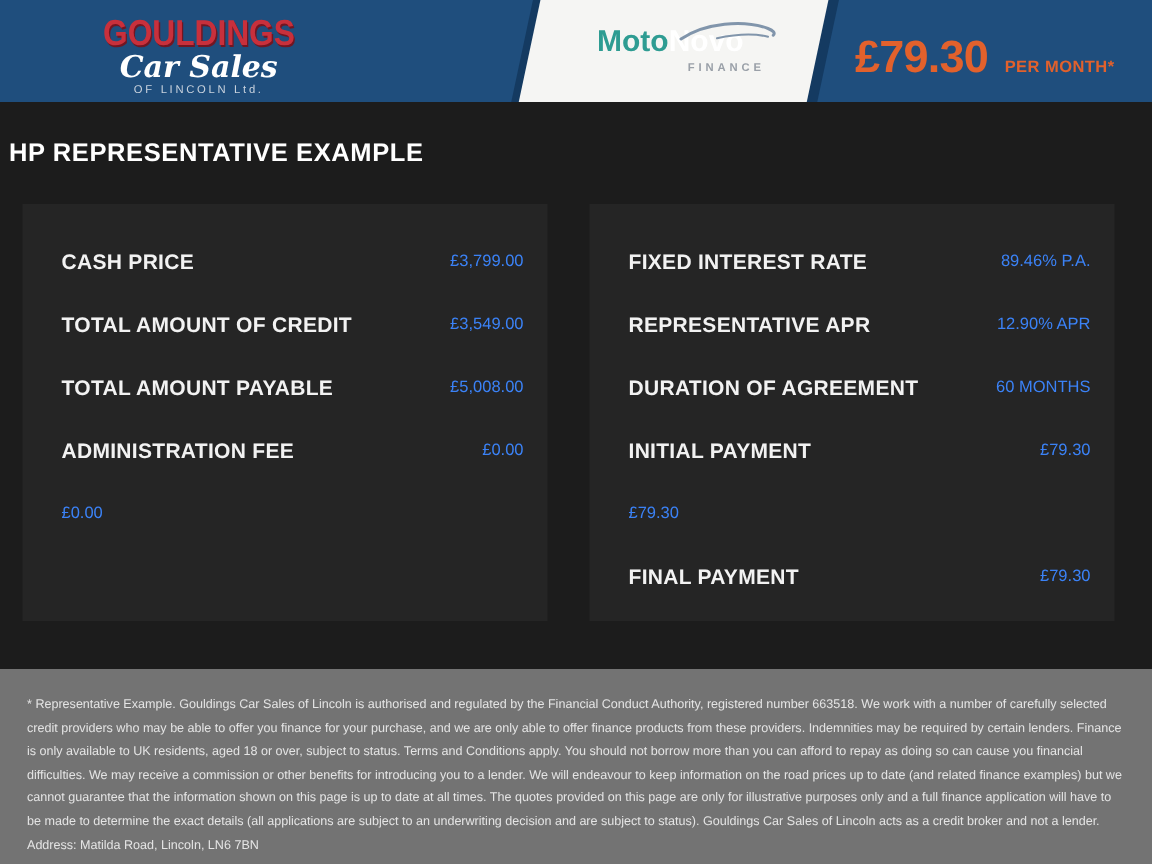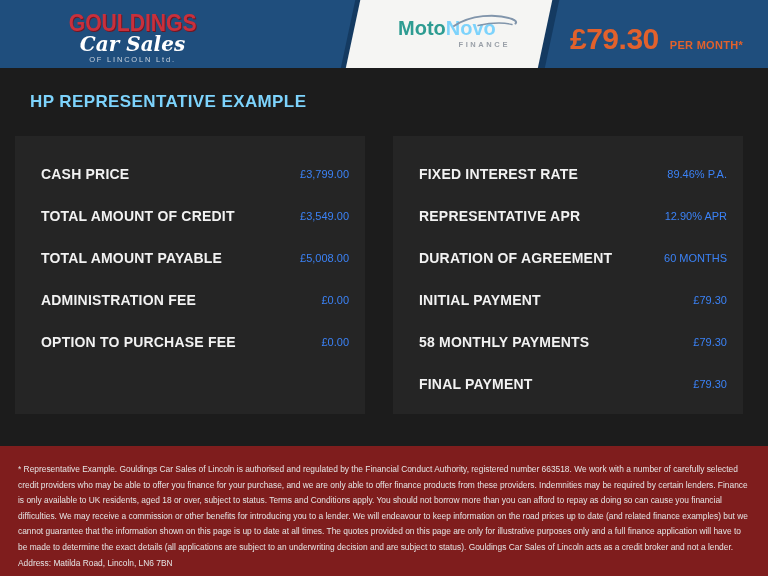--- a/index.html
+++ b/index.html
@@ -33,46 +33,46 @@
     font-family:"DejaVu Serif", serif; font-style:italic; font-weight:bold;
     font-size:20px; color:#ffffff; line-height:17px; margin-top:1px;
   }
   .g-tag { font-size:7.5px; color:#c9d3de; letter-spacing:1.8px; margin-top:2px; white-space:nowrap; }
 
   
   .motonovo { position:absolute; top:17px; left:398px; width:112px; }
   .mn-swoosh { position:absolute; top:-4px; right:-8px; }
   .mn-text { font-size:20px; font-weight:bold; line-height:22px; white-space:nowrap; }
   .mn-moto { color:#2e9c92; }
-  .mn-novo { color:#7dd3fc; }
+  .mn-novo { color:#ffffff; }
   .mn-finance { font-size:7.5px; font-weight:bold; letter-spacing:2.6px; color:#9aa0a8; text-align:right; margin-top:1px; }
 
   
   .price { position:absolute; top:0; left:570px; height:78px; display:flex; align-items:center; }
   .price-amount { font-size:30px; font-weight:bold; color:#e2612c; letter-spacing:-0.5px; }
   .price-per { font-size:11px; font-weight:bold; color:#e2612c; margin-left:11px; margin-top:12px; letter-spacing:0.3px; white-space:nowrap; }
 
   
   .title {
-    margin:24px 0 0 30px; font-size:17px; font-weight:bold; color:#7dd3fc;
+    margin:24px 0 0 6px; font-size:17px; font-weight:bold; color:#ffffff;
     letter-spacing:0.4px; line-height:20px;
   }
   .panels { display:flex; margin:24px 14px 0 15px; gap:28px; }
   .panel {
     width:350px; height:278px; background:#252525; box-sizing:border-box;
     padding:17px 16px 9px 26px;
   }
   .row { height:42px; display:flex; justify-content:space-between; align-items:center; }
   .row-label { font-size:14px; font-weight:bold; color:#f2f2f2; letter-spacing:0.2px; white-space:nowrap; }
   .row-value { font-size:11px; color:#3b82f6; white-space:nowrap; }
 
   
   .footer {
     position:absolute; left:0; right:0; top:446px; bottom:0;
-    background:#7f1d1d; box-sizing:border-box; padding:16px 18px 0 18px;
+    background:#737373; box-sizing:border-box; padding:16px 18px 0 18px;
   }
   .disclaimer { font-size:8.4px; line-height:15.6px; color:#e4e4e4; }
 </style>
 </head>
 <body>
 
 <div class="page">
 
   <div class="header">
     <div class="edge-band"></div>
@@ -116,21 +116,20 @@
       </div>
       <div class="row">
         <span class="row-label">TOTAL AMOUNT PAYABLE</span>
         <span class="row-value">£5,008.00</span>
       </div>
       <div class="row">
         <span class="row-label">ADMINISTRATION FEE</span>
         <span class="row-value">£0.00</span>
       </div>
       <div class="row">
-        <span class="row-label">OPTION TO PURCHASE FEE</span>
         <span class="row-value">£0.00</span>
       </div>
     </div>
 
     <div class="panel">
       <div class="row">
         <span class="row-label">FIXED INTEREST RATE</span>
         <span class="row-value">89.46% P.A.</span>
       </div>
       <div class="row">
@@ -139,21 +138,20 @@
       </div>
       <div class="row">
         <span class="row-label">DURATION OF AGREEMENT</span>
         <span class="row-value">60 MONTHS</span>
       </div>
       <div class="row">
         <span class="row-label">INITIAL PAYMENT</span>
         <span class="row-value">£79.30</span>
       </div>
       <div class="row">
-        <span class="row-label">58 MONTHLY PAYMENTS</span>
         <span class="row-value">£79.30</span>
       </div>
       <div class="row">
         <span class="row-label">FINAL PAYMENT</span>
         <span class="row-value">£79.30</span>
       </div>
     </div>
 
   </div>
 

